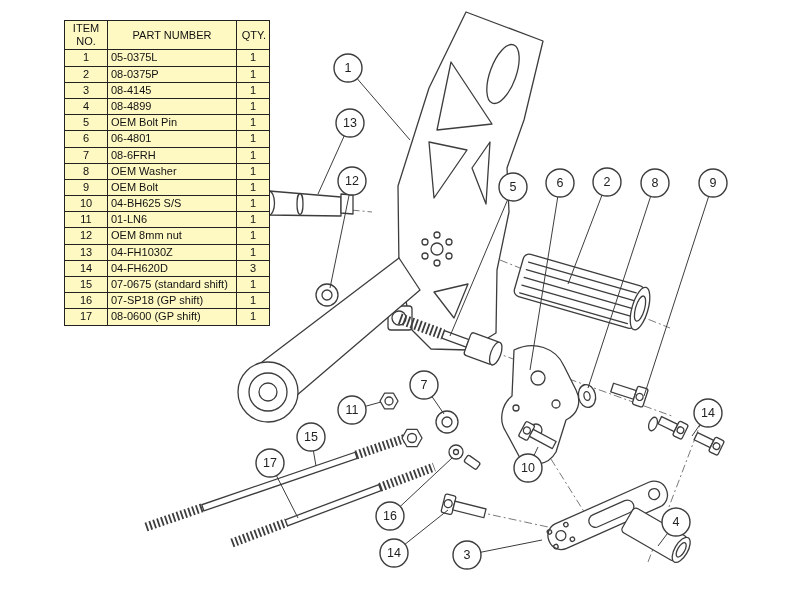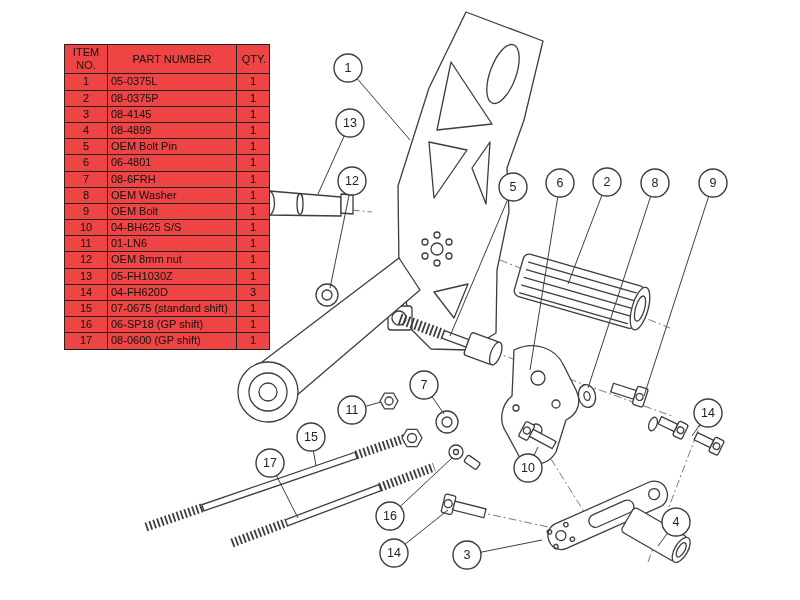--- a/index.html
+++ b/index.html
@@ -1,21 +1,21 @@
 <!DOCTYPE html>
 <html><head>
 <meta charset="utf-8">
 <style>
   html,body{margin:0;padding:0;background:#fff}
   body{width:800px;height:600px;overflow:hidden;font-family:"Liberation Sans",sans-serif}
   .canvas{position:relative;width:800px;height:600px;background:#fff}
   .diagram-svg{position:absolute;left:0;top:0}
 
   
-  .parts-table{position:absolute;left:64px;top:44px;border-collapse:collapse;background:#ef4444;z-index:5}
+  .parts-table{position:absolute;left:64px;top:20px;border-collapse:collapse;background:#fef9c3;z-index:5}
   .parts-table th,.parts-table td{
     border:1px solid #222;color:#111;font-size:11px;line-height:1.2;
     padding:1px 3px;font-weight:400;vertical-align:middle;
   }
   .parts-table th{text-align:center}
   .parts-table .col-item{width:36px;text-align:center}
   .parts-table .col-part{width:122px;text-align:center}
   .parts-table .col-qty{width:26px;text-align:right}
   .parts-table td:nth-child(1){text-align:center}
   .parts-table td:nth-child(3){text-align:center}
@@ -346,36 +346,36 @@
           <td>01-LN6</td>
           <td>1</td>
         </tr>
         <tr>
           <td>12</td>
           <td>OEM 8mm nut</td>
           <td>1</td>
         </tr>
         <tr>
           <td>13</td>
-          <td>05-FH1030Z</td>
+          <td>04-FH1030Z</td>
           <td>1</td>
         </tr>
         <tr>
           <td>14</td>
           <td>04-FH620D</td>
           <td>3</td>
         </tr>
         <tr>
           <td>15</td>
           <td>07-0675 (standard shift)</td>
           <td>1</td>
         </tr>
         <tr>
           <td>16</td>
-          <td>06-SP18 (GP shift)</td>
+          <td>07-SP18 (GP shift)</td>
           <td>1</td>
         </tr>
         <tr>
           <td>17</td>
           <td>08-0600 (GP shift)</td>
           <td>1</td>
         </tr>
       </tbody>
   </table>
 

